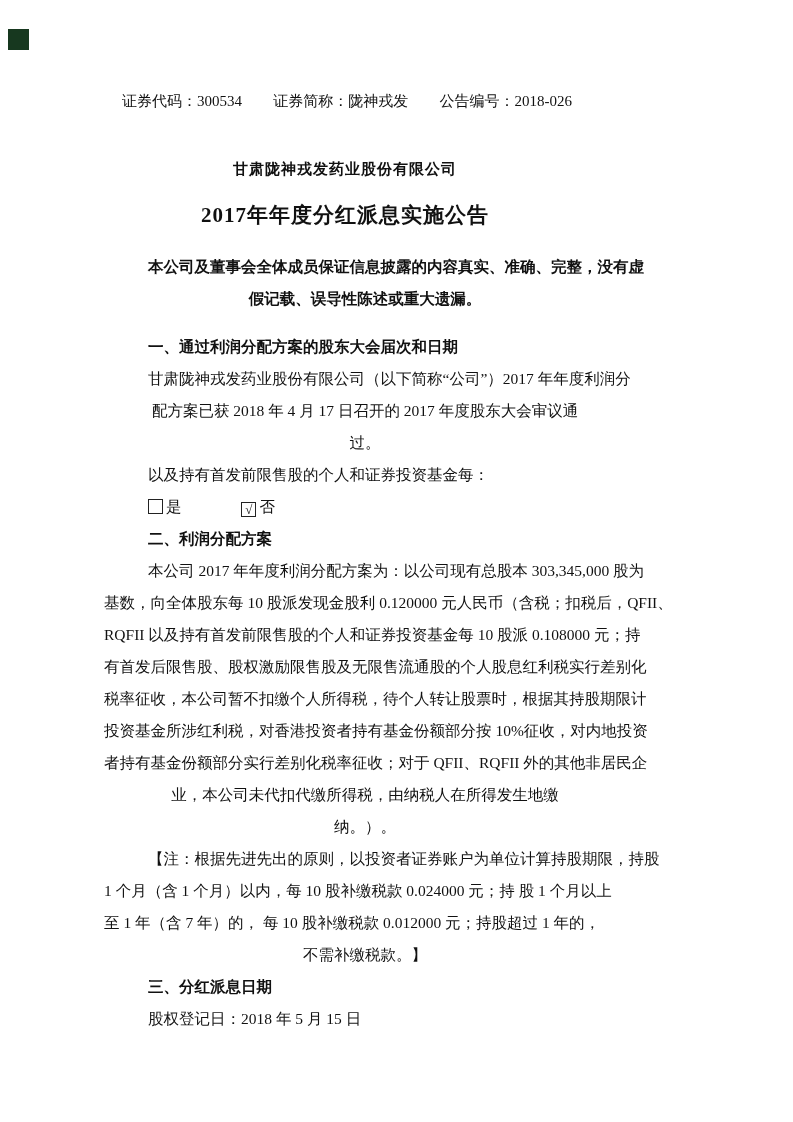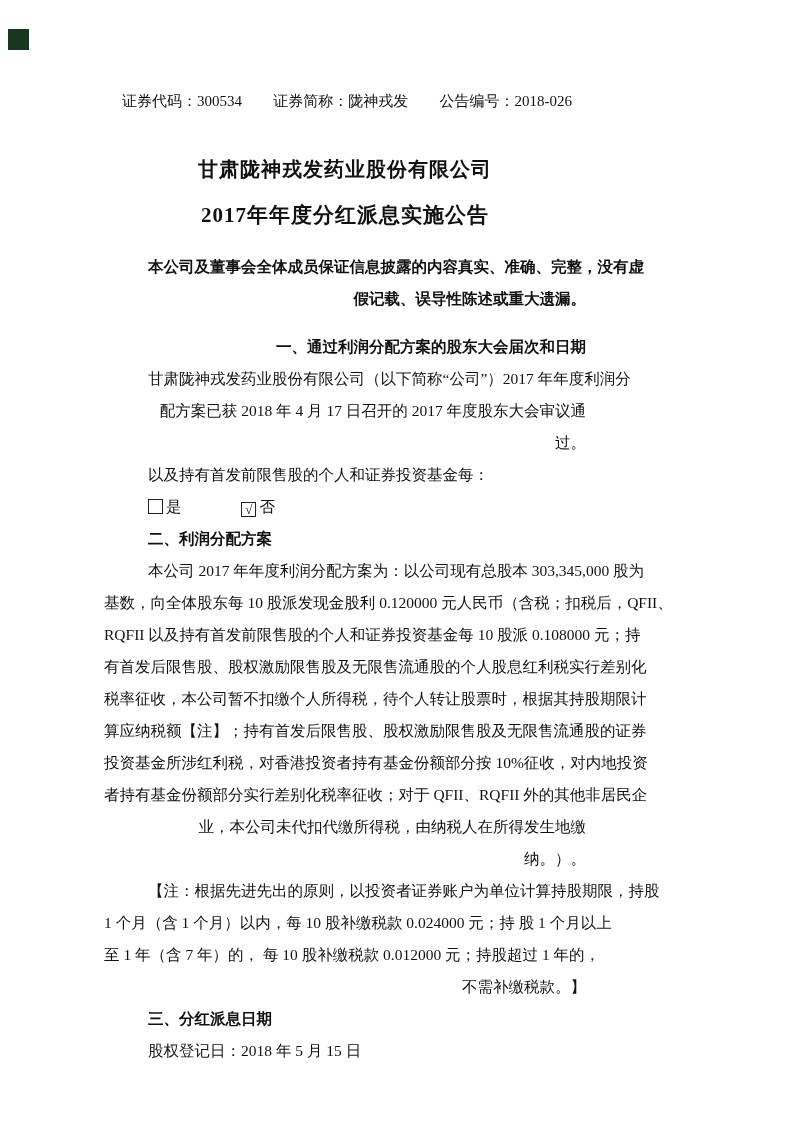--- a/index.html
+++ b/index.html
@@ -28,39 +28,39 @@
     padding: 0 14px 0 18px;
     font-size: 15px;
     line-height: 22px;
     white-space: nowrap;
   }
   .titles {
     margin-top: 34px;
     text-align: center;
     font-weight: bold;
   }
-  .title1 { font-size: 20px; line-height: 46px; letter-spacing: 1px; }
+  .title1 { font-size: 15px; line-height: 46px; letter-spacing: 1px; }
   .title2 { font-size: 21px; line-height: 47px; letter-spacing: 1px; }
   .bodyline, .tline, .heading, .checkbox-row {
     font-size: 15.5px;
     line-height: 32px;
   }
   .declaration { font-weight: bold; margin-top: 12px; }
   .heading { font-weight: bold; text-indent: 44px; }
-  .gap-before { margin-top: 16px; text-align: right; }
+  .gap-before { margin-top: 16px; }
   .indent { text-indent: 44px; }
   .para .tline:first-child { text-indent: 44px; }
   .tline {
     white-space: nowrap;
     text-align: justify;
     text-align-last: justify;
   }
   .tline-last {
     white-space: normal;
-    text-align: right;
+    text-align: center;
     text-align-last: auto;
     margin-left: 40px;
   }
   .checkbox-row { padding-left: 44px; }
   .cb { display: inline-block; }
   .cb2 { margin-left: 56px; }
   .box {
     display: inline-block;
     width: 15px;
     height: 15px;
@@ -111,21 +111,20 @@
   </div>
 
   <div class="heading">二、利润分配方案</div>
 
   <div class="para">
       <div class="tline">本公司 2017 年年度利润分配方案为：以公司现有总股本 303,345,000 股为</div>
       <div class="tline">基数，向全体股东每 10 股派发现金股利 0.120000 元人民币（含税；扣税后，QFII、</div>
       <div class="tline">RQFII 以及持有首发前限售股的个人和证券投资基金每 10 股派 0.108000 元；持</div>
       <div class="tline">有首发后限售股、股权激励限售股及无限售流通股的个人股息红利税实行差别化</div>
       <div class="tline">税率征收，本公司暂不扣缴个人所得税，待个人转让股票时，根据其持股期限计</div>
-      <div class="tline">算应纳税额【注】；持有首发后限售股、股权激励限售股及无限售流通股的证券</div>
       <div class="tline">投资基金所涉红利税，对香港投资者持有基金份额部分按 10%征收，对内地投资</div>
       <div class="tline">者持有基金份额部分实行差别化税率征收；对于 QFII、RQFII 外的其他非居民企</div>
       <div class="tline tline-last">业，本公司未代扣代缴所得税，由纳税人在所得发生地缴纳。）。</div>
     </div>
 
   <div class="para">
       <div class="tline">【注：根据先进先出的原则，以投资者证券账户为单位计算持股期限，持股</div>
       <div class="tline">1 个月（含 1 个月）以内，每 10 股补缴税款 0.024000 元；持 股 1 个月以上</div>
       <div class="tline">至 1 年（含 7 年）的， 每 10 股补缴税款 0.012000 元；持股超过 1 年的，</div>
       <div class="tline tline-last">不需补缴税款。】</div>

